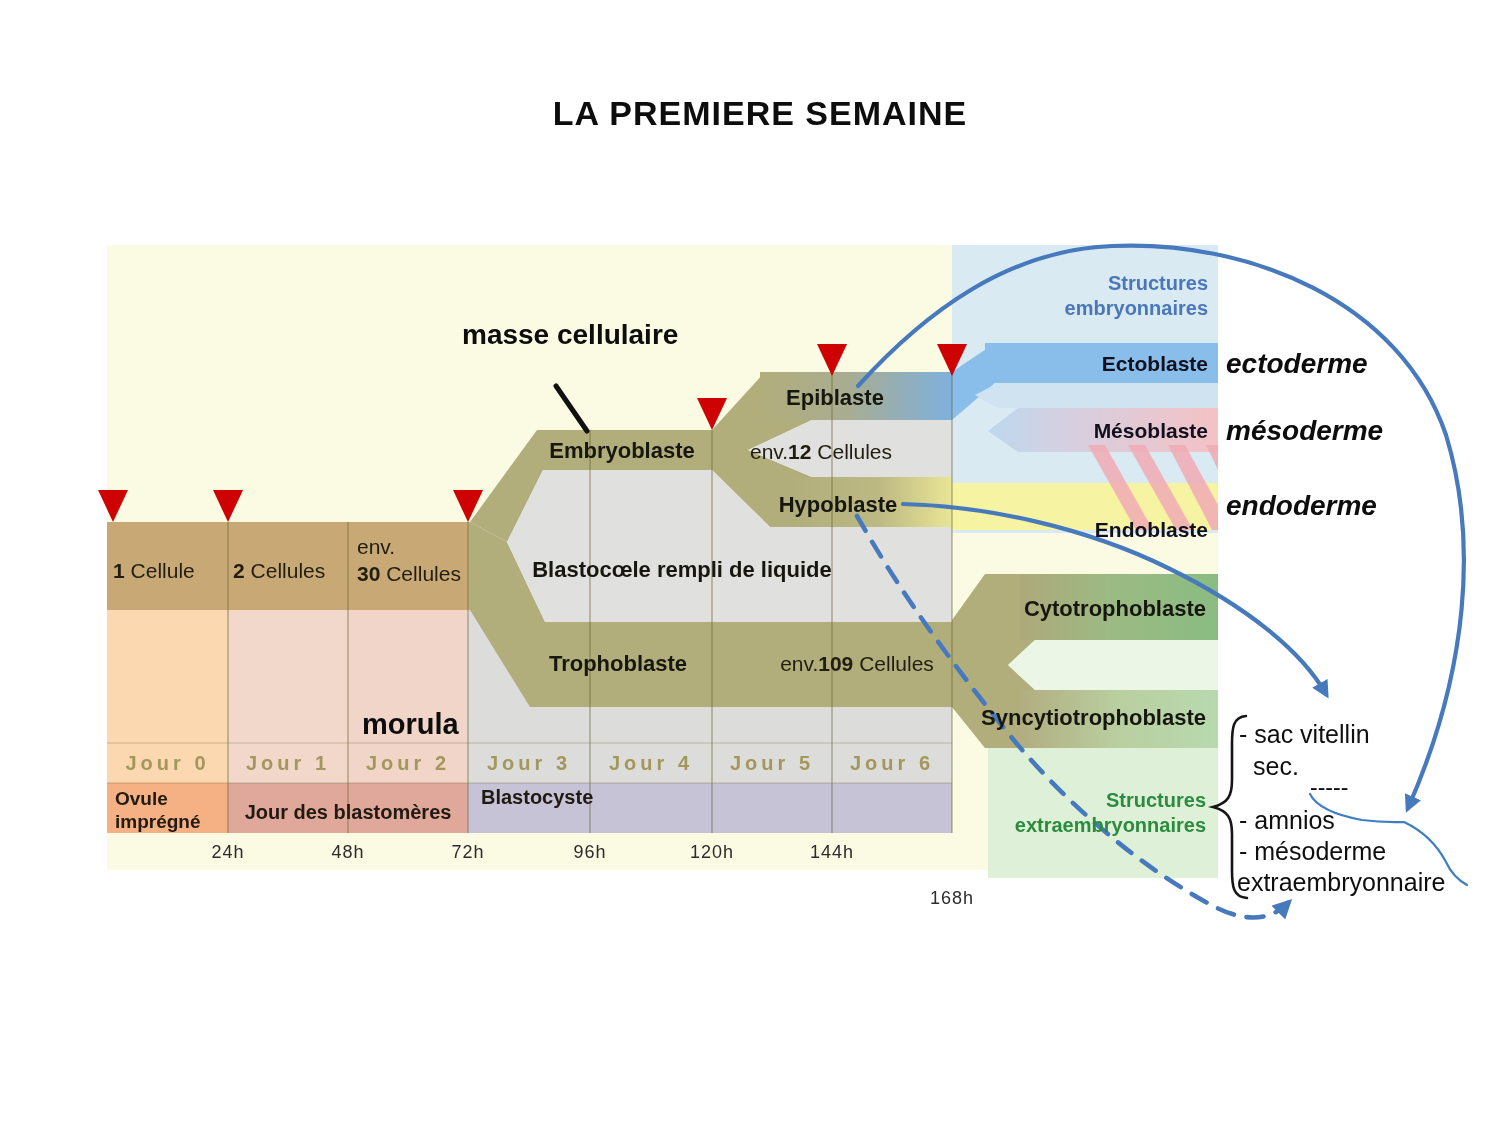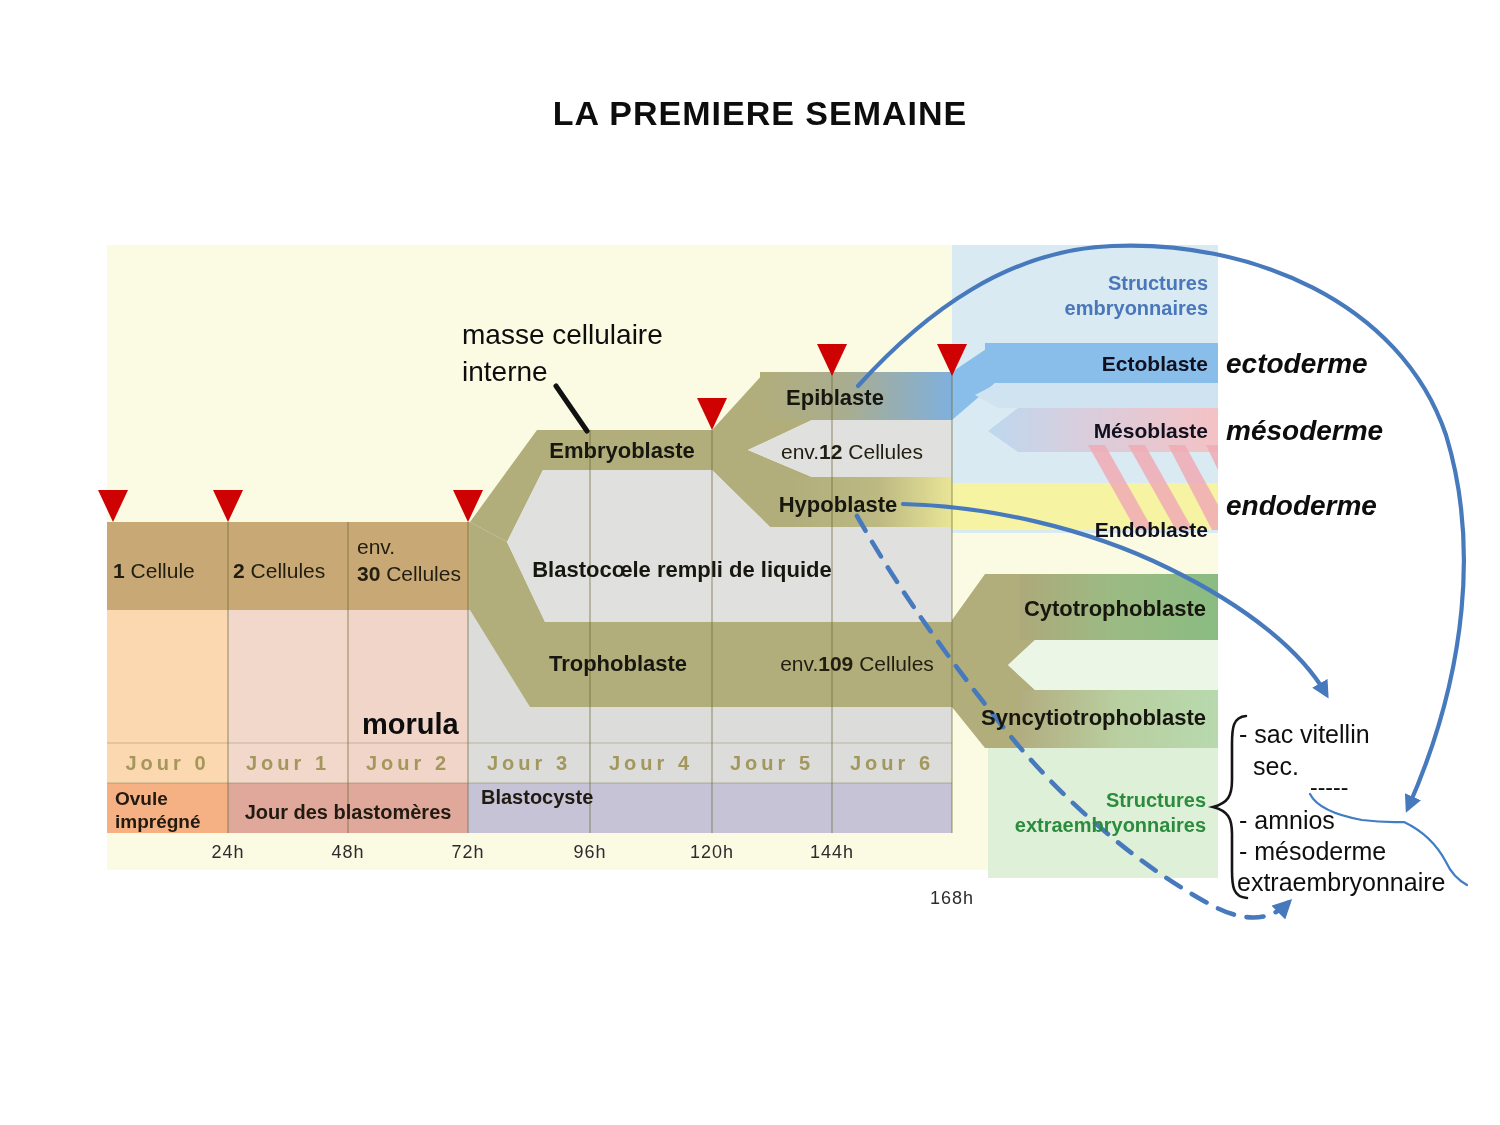--- a/index.html
+++ b/index.html
@@ -4,21 +4,21 @@
 <style>
   html,body{margin:0;padding:0;background:#ffffff;}
   .slide{position:relative;width:1500px;height:963px;background:#ffffff;
          font-family:"Liberation Sans",sans-serif;overflow:hidden;}
   .slide svg{position:absolute;left:0;top:0;}
   .lbl{position:absolute;white-space:nowrap;color:#1b1b12;line-height:1.15;}
   .b{font-weight:700;}
   .ctr{text-align:center;}
   .rt{text-align:right;}
   .title{font-size:34px;font-weight:800;letter-spacing:1px;color:#0d0d0d;}
-  .ann{font-size:28px;font-weight:400;color:#0d0d0d;line-height:37px;}
+  .ann{font-size:28px;font-weight:700;color:#0d0d0d;line-height:37px;}
   .cellLbl{font-size:21px;color:#211d10;}
   .bandLbl{font-size:22px;font-weight:700;color:#17170f;}
   .panelBlue{font-size:20px;font-weight:700;color:#4a77b9;line-height:25px;}
   .panelGreen{font-size:20px;font-weight:700;color:#2c8c3e;line-height:25px;}
   .germLbl{font-size:21px;font-weight:700;color:#10101e;}
   .germIt{font-size:28px;font-weight:700;font-style:italic;color:#0d0d0d;}
   .dayLbl{font-size:20px;font-weight:700;color:#a3975c;letter-spacing:4px;}
   .phaseLbl{font-size:20px;font-weight:700;color:#201a10;}
   .hourLbl{font-size:18px;color:#2c2c2c;letter-spacing:1px;}
   .note{font-size:25px;color:#0f0f0f;}
@@ -125,39 +125,38 @@
     <path d="M858,386 C925,312 1008,250 1112,246 C1248,240 1400,300 1446,435 C1478,540 1468,672 1408,808" fill="none" stroke="#4779bd" stroke-width="4.2" stroke-linecap="round" marker-end="url(#arrowBlue)"></path>
     <path d="M903,504 C985,506 1085,527 1168,568 C1248,607 1302,652 1326,694" fill="none" stroke="#4779bd" stroke-width="4.2" stroke-linecap="round" marker-end="url(#arrowBlue)"></path>
     <path d="M857,516 C900,592 952,664 1012,738 C1072,810 1145,870 1215,907 C1247,923 1271,920 1288,903" fill="none" stroke="#4779bd" stroke-width="4.6" stroke-linecap="round" stroke-dasharray="17 13" marker-end="url(#arrowBlue)"></path>
     <path d="M1310,794 C1316,806 1335,815 1362,820 C1385,823 1398,822 1404,822 C1423,831 1437,845 1446,862 C1451,873 1458,880 1467,885" fill="none" stroke="#3f7dc4" stroke-width="2.2" stroke-linecap="round"></path>
   </svg>
 
   <div class="lbl title ctr" style="left:380px;top:94px;width:760px;">LA PREMIERE SEMAINE</div>
 
   <div class="lbl ann" style="left:462px;top:316px;">
     <div>masse cellulaire</div>
-    <div>interne</div>
   </div>
 
   <div class="lbl" style="left:362px;top:708px;font-size:29px;font-weight:700;color:#0d0d0d;">morula</div>
 
   <div class="lbl cellLbl" style="left:113px;top:559px;">
     <span class="b">1</span> <span>Cellule</span>
   </div>
   <div class="lbl cellLbl" style="left:233px;top:559px;">
     <span class="b">2</span> <span>Cellules</span>
   </div>
   <div class="lbl cellLbl" style="left:357px;top:533px;line-height:27px;">
     <div>env.</div>
     <div><span class="b">30</span> <span>Cellules</span></div>
   </div>
 
   <div class="lbl bandLbl ctr" style="left:522px;top:438px;width:200px;">Embryoblaste</div>
   <div class="lbl bandLbl ctr" style="left:735px;top:385px;width:200px;">Epiblaste</div>
-  <div class="lbl cellLbl ctr" style="left:752px;top:440px;width:200px;">
+  <div class="lbl cellLbl ctr" style="left:721px;top:440px;width:200px;">
     <span>env.</span><span class="b">12</span> <span>Cellules</span>
   </div>
   <div class="lbl bandLbl ctr" style="left:738px;top:492px;width:200px;">Hypoblaste</div>
   <div class="lbl bandLbl ctr" style="left:532px;top:557px;width:300px;">Blastocœle rempli de liquide</div>
   <div class="lbl bandLbl ctr" style="left:518px;top:651px;width:200px;">Trophoblaste</div>
   <div class="lbl cellLbl ctr" style="left:757px;top:652px;width:200px;">
     <span>env.</span><span class="b">109</span> <span>Cellules</span>
   </div>
 
   <div class="lbl panelBlue rt" style="right:292px;top:271px;">

